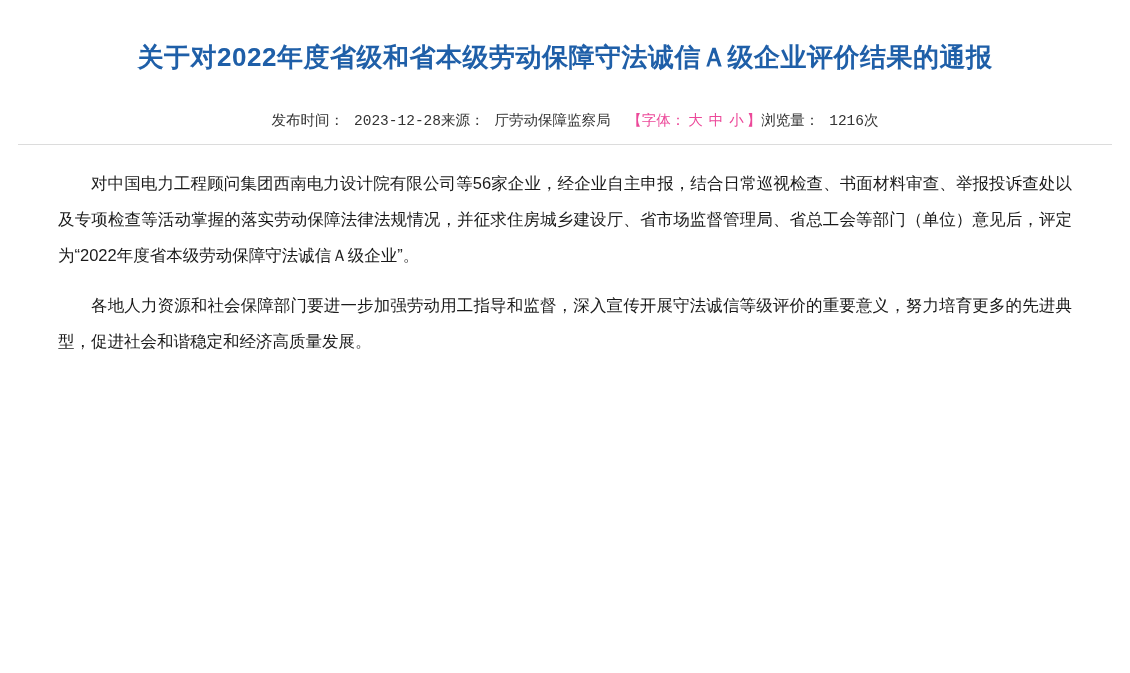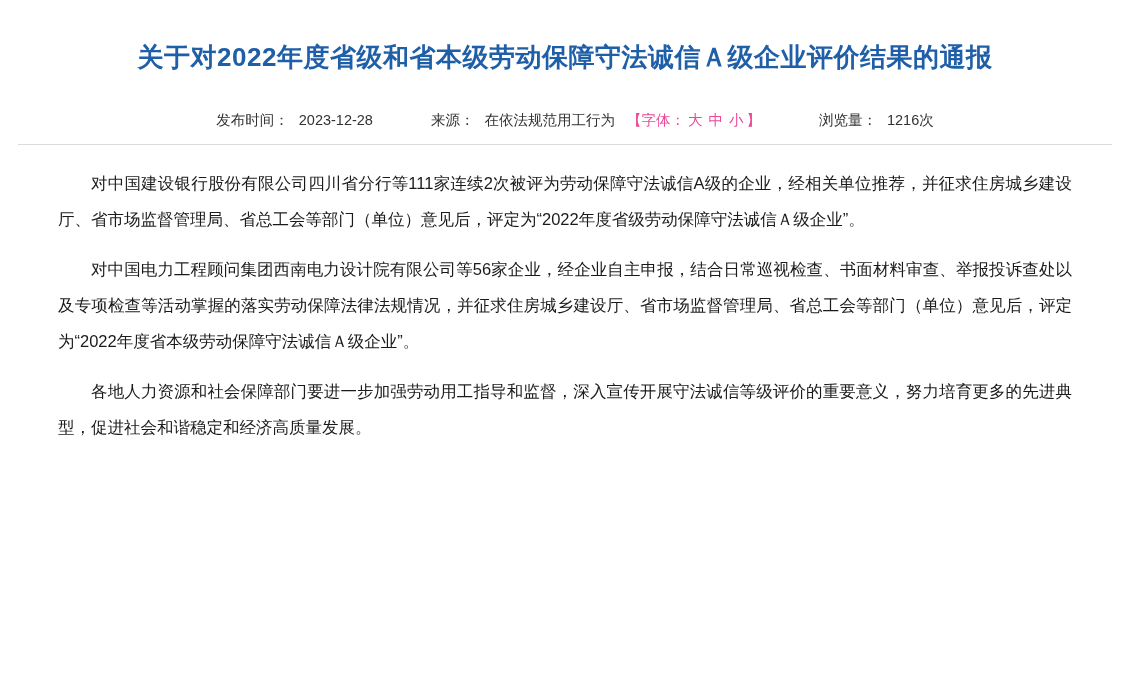--- a/index.html
+++ b/index.html
@@ -26,24 +26,24 @@
     font-size: 26px;
     font-weight: bold;
     letter-spacing: 0.5px;
     padding: 20px 40px 0 40px;
     line-height: 40px;
   }
   .meta-bar {
     display: flex;
     justify-content: center;
     align-items: center;
-    gap: 58px;
     font-size: 14.5px;
     color: #333;
     padding: 16px 20px 14px 40px;
+    font-family: Liberation Mono, monospace;
   }
   .meta-item {
     white-space: nowrap;
   }
   .meta-label {
     color: #333;
   }
   .meta-value {
     color: #333;
     margin-left: 10px;
@@ -79,29 +79,28 @@
 
 <div class="page">
 
   <h1 class="article-title">关于对2022年度省级和省本级劳动保障守法诚信Ａ级企业评价结果的通报</h1>
 
   <div class="meta-bar">
     <div class="meta-item">
       <span class="meta-label">发布时间：</span><span class="meta-value">2023-12-28</span>
     </div>
     <div class="meta-item">
-      <span class="meta-label">来源：</span><span class="meta-value">在依法规范用工行为</span>
+      <span class="meta-label">来源：</span><span class="meta-value">厅劳动保障监察局</span>
       <span class="font-size-group"><span>【字体：</span><span class="sizer">大</span><span class="sizer">中</span><span class="sizer">小</span><span>】</span></span>
     </div>
     <div class="meta-item">
       <span class="meta-label">浏览量：</span><span class="meta-value">1216次</span>
     </div>
   </div>
 
   <hr class="divider">
 
   <div class="content">
-    <p>对中国建设银行股份有限公司四川省分行等111家连续2次被评为劳动保障守法诚信A级的企业，经相关单位推荐，并征求住房城乡建设厅、省市场监督管理局、省总工会等部门（单位）意见后，评定为“2022年度省级劳动保障守法诚信Ａ级企业”。</p>
     <p>对中国电力工程顾问集团西南电力设计院有限公司等56家企业，经企业自主申报，结合日常巡视检查、书面材料审查、举报投诉查处以及专项检查等活动掌握的落实劳动保障法律法规情况，并征求住房城乡建设厅、省市场监督管理局、省总工会等部门（单位）意见后，评定为“2022年度省本级劳动保障守法诚信Ａ级企业”。</p>
     <p>各地人力资源和社会保障部门要进一步加强劳动用工指导和监督，深入宣传开展守法诚信等级评价的重要意义，努力培育更多的先进典型，促进社会和谐稳定和经济高质量发展。</p>
   </div>
 
 </div>
 
 </body></html>

